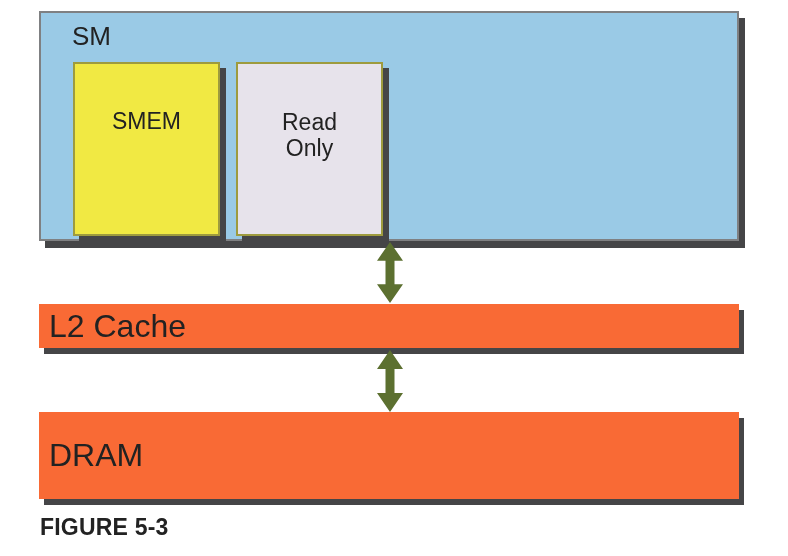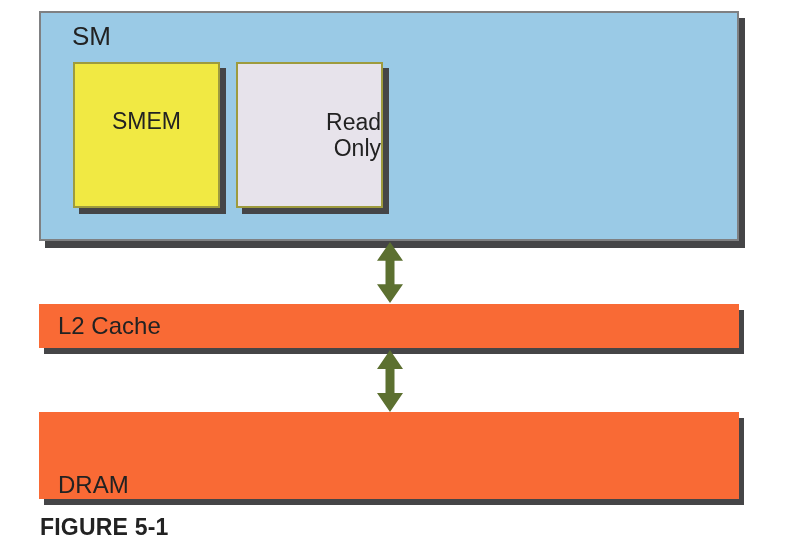--- a/index.html
+++ b/index.html
@@ -50,38 +50,38 @@
   .mem-row {
     position: absolute;
     left: 32px;
     top: 49px;
     display: flex;
     gap: 16px;
   }
   .mem-box {
     position: relative;
     width: 147px;
-    height: 146px;
+    height: 174px;
     background: var(--cache-fill, #e7e3eb);
     border: 2px solid var(--mem-border, #9e9b3e);
     box-shadow: 6px 6px 0 var(--shadow, #454547);
   }
   .mem-box.smem { background: var(--smem-fill, #f1e943); }
   .mem-label {
     position: absolute;
     left: 0;
     width: 100%;
     text-align: center;
     font-size: 23px;
     line-height: 1.15;
     white-space: pre-line;
     color: var(--text, #222);
   }
   .mem-label.up  { top: 57px; transform: translateY(-50%); }
-  .mem-label.mid { top: 71px; transform: translateY(-50%); text-align: right; }
+  .mem-label.mid { top: 71px; transform: translateY(-50%); }
 
   
   .arrow {
     position: absolute;
     left: 377px;
     width: 26px;
     color: var(--arrow, #5c7030);
   }
   .arrow1 { top: 242px; height: 61px; }
   .arrow2 { top: 350px; height: 62px; }
@@ -90,24 +90,24 @@
   .bar {
     position: absolute;
     left: 39px;
     width: 700px;
     background: var(--bar-fill, #f96a35);
     box-shadow: 5px 6px 0 var(--shadow, #454547);
     display: flex;
     align-items: center;
   }
   .bar.l2   { top: 304px; height: 44px; }
-  .bar.dram { top: 412px; height: 87px; align-items: flex-end; }
+  .bar.dram { top: 412px; height: 87px; }
   .bar-label {
-    padding-left: 19px;
-    font-size: 24px;
+    padding-left: 10px;
+    font-size: 32px;
     color: var(--text, #222);
   }
 
   .caption {
     position: absolute;
     left: 40px;
     top: 514px;
     font-size: 23px;
     font-weight: bold;
     letter-spacing: 0.2px;
@@ -149,16 +149,16 @@
   </div>
 
   <svg class="arrow arrow2" viewBox="0 0 26 62" preserveAspectRatio="none">
     <path fill="currentColor" d="M13 0 L26 19 L17.5 19 L17.5 43 L26 43 L13 62 L0 43 L8.5 43 L8.5 19 L0 19 Z"></path>
   </svg>
 
   <div class="bar dram">
     <span class="bar-label">DRAM</span>
   </div>
 
-  <div class="caption">FIGURE 5-1</div>
+  <div class="caption">FIGURE 5-3</div>
 
 
 </div>
 
 </body></html>

